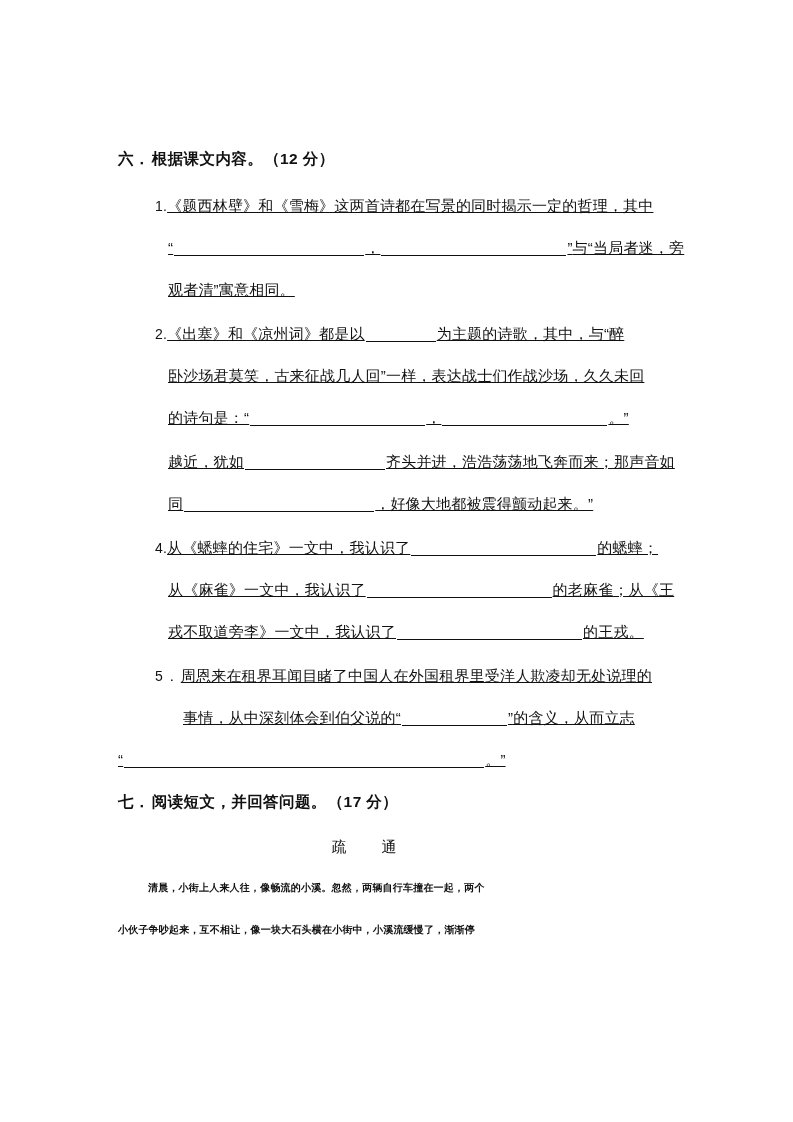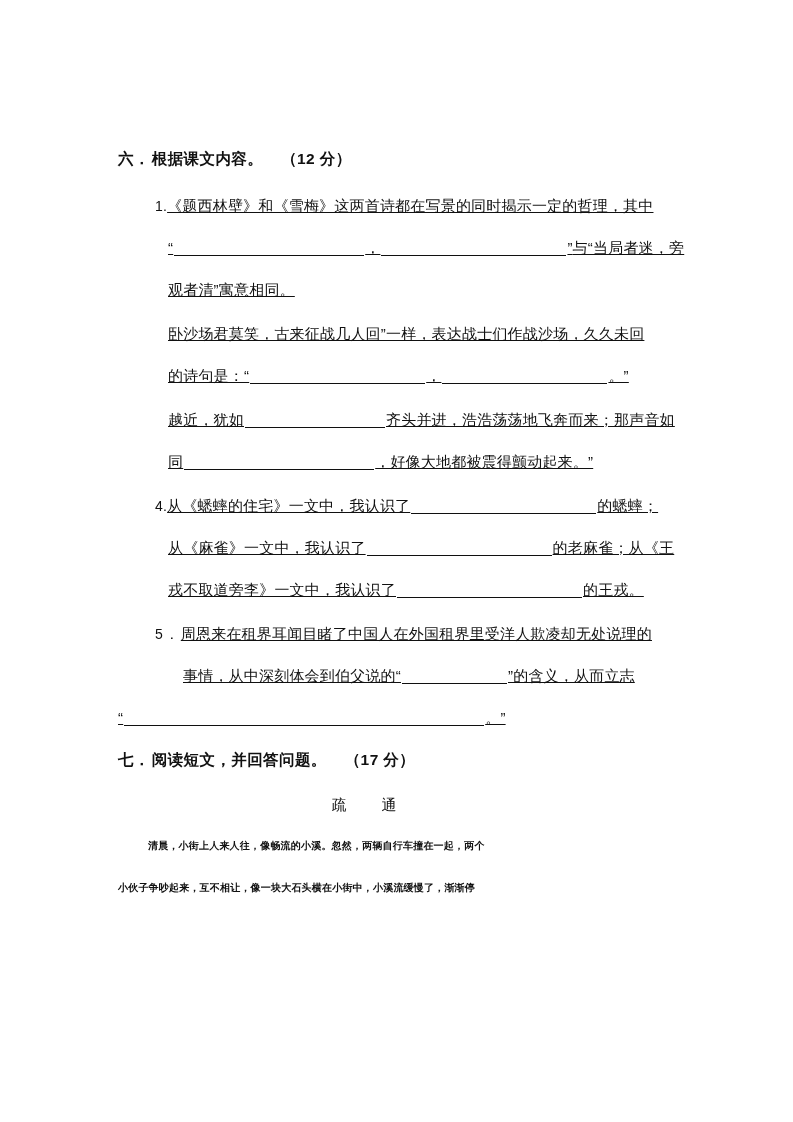--- a/index.html
+++ b/index.html
@@ -27,21 +27,21 @@
   
   .section-heading {
     font-weight: bold;
     font-size: 15.5px;
     letter-spacing: 0.4px;
     line-height: 1.2;
     margin: 0 0 16px 0;
     white-space: nowrap;
   }
   .section-heading .sec-num { margin-right: 2px; }
-  .section-heading .sec-score { margin-left: 18px; }
+  .section-heading .sec-score { margin-left: 1px; }
 
   
   .qlist { margin: 0; padding: 0; }
   .question {
     margin: 0 0 2px 0;
   }
   .qline {
     height: 42px;
     line-height: 42px;
     font-size: 15px;
@@ -122,20 +122,23 @@
       </div>
       <div class="qline cont">
         <span class="qmark">“</span><span class="blank w190"></span><span class="punc">，</span><span class="blank w185"></span><span class="qmark">”</span><span>与“当局者迷，旁</span>
       </div>
       <div class="qline cont">
         <span>观者清”寓意相同。</span>
       </div>
     </div>
 
     <div class="question">
+      <div class="qline first">
+        <span class="qnum">2.</span><span>《出塞》和《凉州词》都是以</span><span class="blank w70"></span><span>为主题的诗歌，其中，与“醉</span>
+      </div>
       <div class="qline cont">
         <span>卧沙场君莫笑，古来征战几人回”一样，表达战士们作战沙场，久久未回</span>
       </div>
       <div class="qline cont">
         <span>的诗句是：“</span><span class="blank w175"></span><span class="punc">，</span><span class="blank w165"></span><span>。”</span>
       </div>
     </div>
 
     <div class="question">
       <div class="qline cont">

